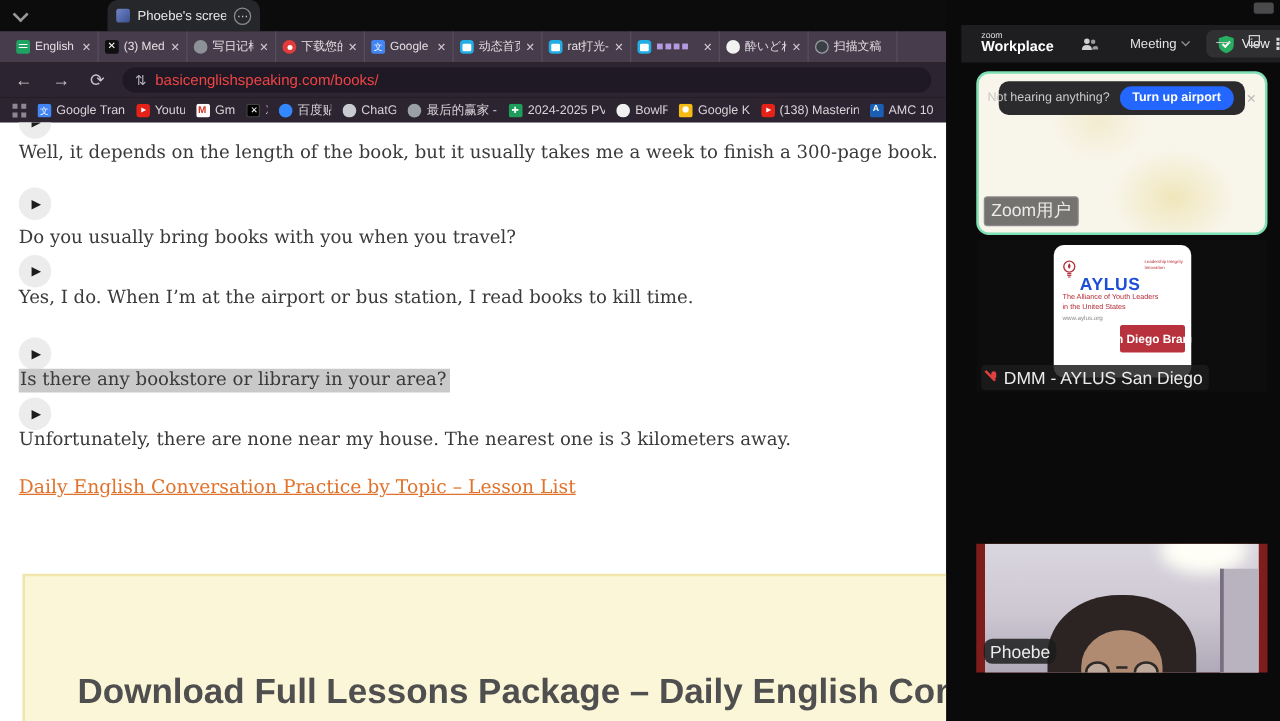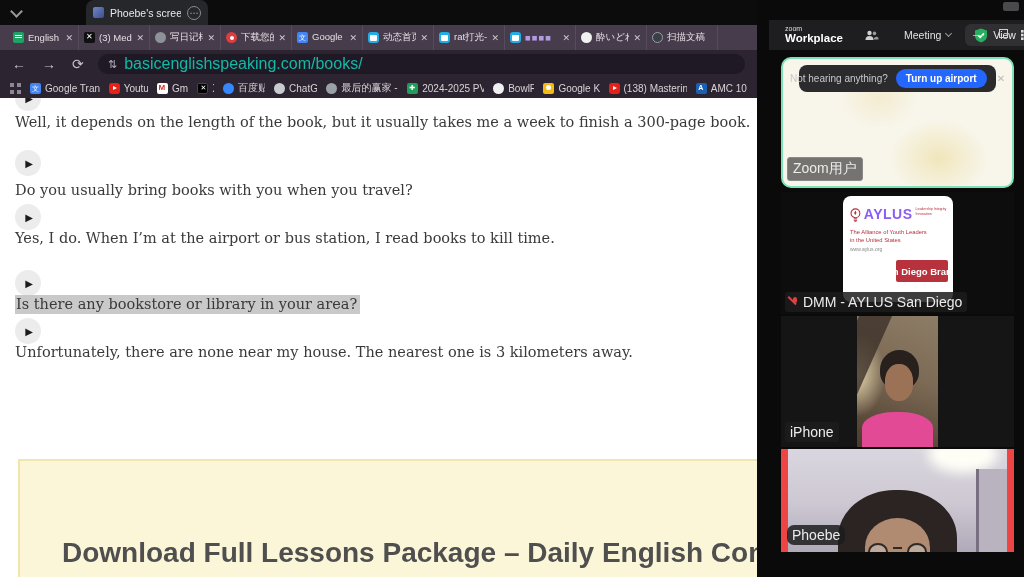--- a/index.html
+++ b/index.html
@@ -39,21 +39,21 @@
   .fav-bili::before { content:""; position:absolute; left:2px; top:3px; right:2px; bottom:2px; border-radius:1px; background:#fff; }
   .fav-whitecircle { background:transparent; }
   .fav-whitecircle::before { content:""; position:absolute; inset:0; border-radius:50%; background:#f2f2f2; }
   .fav-scan { background:transparent; }
   .fav-scan::before { content:""; position:absolute; inset:0; border-radius:50%; background:#3a3f46; border:1px solid #9aa0a6; }
 
   .toolbar { position:absolute; left:0; top:50px; width:757px; height:28px; background:#2c2531; }
   .navbtn { position:absolute; top:5px; color:#c9c2cc; font-size:14px; line-height:18px; }
   .url-pill { position:absolute; left:98px; right:12px; top:4px; height:20px; background:#1e1925; border-radius:10px; display:flex; align-items:center; padding:0 10px; gap:7px; }
   .tune-ic { color:#b5aeba; font-size:11px; }
-  .url-text { color:#14b8a6; font-size:16px; white-space:nowrap; overflow:hidden; }
+  .url-text { color:#ef4444; font-size:12px; white-space:nowrap; overflow:hidden; }
 
   .bm-bar { position:absolute; left:0; top:78px; width:757px; height:20px; background:#2c2531; display:flex; align-items:center; gap:9px; padding:0 10px; overflow:hidden; }
   .bm-grid { width:11px; height:11px; flex:0 0 auto; background:
       linear-gradient(#8d8793 0 0) 0 0/4px 4px no-repeat,
       linear-gradient(#8d8793 0 0) 7px 0/4px 4px no-repeat,
       linear-gradient(#8d8793 0 0) 0 7px/4px 4px no-repeat,
       linear-gradient(#8d8793 0 0) 7px 7px/4px 4px no-repeat; }
   .bm { display:flex; align-items:center; gap:4px; flex:0 1 auto; min-width:14px; overflow:hidden; }
   .bm-label { color:#d9d3d9; font-size:10px; white-space:nowrap; overflow:hidden; }
   .bico { width:11px; height:11px; border-radius:2px; flex:0 0 auto; position:relative; }
@@ -103,37 +103,37 @@
   .toast { position:absolute; left:16px; right:16px; top:6px; height:27px; background:#2b2b2e; border-radius:8px; display:flex; align-items:center; justify-content:center; gap:8px; }
   .toast-text { color:#c9c9c9; font-size:10px; white-space:nowrap; }
   .toast-btn { background:#2467ff; color:#fff; font-size:10px; font-weight:bold; border:none; border-radius:13px; padding:4px 10px; white-space:nowrap; }
   .toast-x { color:#b9b9b9; font-size:10px; margin-left:2px; }
   #tile-active .name-chip { border:1px solid #8a8a8a; background:rgba(60,60,60,.7); }
 
   #tile-aylus { top:192px; height:122px; background:#0d0d0d; }
   .aylus-card { position:absolute; left:62px; top:4px; width:110px; height:106px; background:#fff; border-radius:8px; overflow:hidden; }
   .ac-top { position:absolute; left:7px; top:8px; right:5px; }
   .ac-row { display:flex; align-items:flex-start; gap:3px; }
-  .ac-title { color:#8b5cf6; font-weight:bold; font-size:14px; letter-spacing:.5px; line-height:1; margin-top:3px; }
+  .ac-title { color:#1d4ed8; font-weight:bold; font-size:14px; letter-spacing:.5px; line-height:1; margin-top:16px; }
   .ac-tag { color:#b5303a; font-size:3.5px; line-height:1.3; margin-top:3px; }
   .ac-line { color:#b5303a; font-size:5.8px; line-height:1.25; margin-top:1px; }
   .ac-url { color:#8a8a8a; font-size:5px; margin-top:2px; }
   .ac-band { position:absolute; left:5px; right:5px; top:64px; height:22px; background:#b7323c; color:#fff; font-weight:bold; font-size:9.5px; display:flex; align-items:center; justify-content:center; border-radius:2px; white-space:nowrap;margin-left:48px; }
   #tile-aylus .name-chip { bottom:2px; }
 
   #tile-iphone { top:316px; height:131px; background:#151515; }
   .iphone-video { position:absolute; left:76px; top:0; width:81px; height:131px; overflow:hidden;
     background: radial-gradient(40px 60px at 0% 45%, #e5d6ae, rgba(229,214,174,0) 70%),
                 linear-gradient(200deg, #8d7c66 0%, #7c6a55 45%, #4a3a2d 100%); }
   .iv-beam { position:absolute; left:-12px; top:-20px; width:30px; height:110px; background:#3c3129; transform:rotate(24deg); opacity:.8; }
   .iv-hair { position:absolute; left:28%; top:26%; width:48%; height:30%; background:#27201d; border-radius:50% 50% 42% 42%; }
   .iv-face { position:absolute; left:34%; top:37%; width:35%; height:28%; background:#9c7257; border-radius:46%; }
   .iv-shirt { position:absolute; left:6%; bottom:0; width:88%; height:27%; background:#e24a96; border-radius:45% 45% 0 0; }
 
-  #tile-phoebe { top:449px; height:103px; background:#ef4444; }
+  #tile-phoebe { top:435px; height:103px; background:#7f1d1d; }
   .phoebe-video { position:absolute; left:7px; top:0; width:219px; height:128px; overflow:hidden;
     background: linear-gradient(180deg, #dad6df 0%, #cdc8d2 42%, #b2abba 78%, #9d95a6 100%); }
   .pv-light { position:absolute; left:64%; top:-14px; width:70px; height:38px; background:#fffef6; border-radius:50%; filter:blur(6px); }
   .pv-door { position:absolute; left:86%; top:16%; bottom:0; width:14%; background:#b9b3c0; border-left:3px solid #787080; }
   .pv-hair { position:absolute; left:23%; bottom:-10%; width:54%; height:78%; background:#2c2422; border-radius:48% 48% 0 0; }
   .pv-face { position:absolute; left:35%; bottom:0; width:30%; height:46%; background:#b08a71; border-radius:50% 50% 30% 30%; }
   .pv-glasses { position:absolute; left:36.5%; bottom:16%; width:27%; height:14px; }
   .pv-glasses::before, .pv-glasses::after { content:""; position:absolute; top:0; width:16px; height:13px; border:2px solid #2e2a28; border-radius:50%; background:rgba(220,225,235,.35); }
   .pv-glasses::before { left:0; } .pv-glasses::after { right:0; }
   .pv-bridge { position:absolute; left:42%; top:4px; width:16%; height:2px; background:#2e2a28; }
@@ -267,20 +267,21 @@
           <span class="bico bico-yt"></span>
           <span class="bm-label">(138) Mastering A...</span>
         </div>
         <div class="bm">
           <span class="bico bico-amc"></span>
           <span class="bm-label">AMC 10 | O</span>
         </div>
       </div>
 
     <div class="page">
+      <a class="lesson-link">Daily English Conversation Practice by Topic – Lesson List</a>
       <div class="yellow-box">
         <div class="dl-heading">Download Full Lessons Package – Daily English Convers</div>
       </div>
     <div class="playbtn" style="top: -13px;">
           <span>▶</span>
         </div>
         <div class="para" style="top: 14px; text-align: center;"><span>Well, it depends on the length of the book, but it usually takes me a week to finish a 300-page book.</span></div>
         <div class="playbtn" style="top: 52px;">
           <span>▶</span>
         </div>
@@ -373,31 +374,20 @@
           <div class="ac-url">www.aylus.org</div>
         </div>
         <div class="ac-band">San Diego Branch</div>
       </div>
       <div class="name-chip">
         <span class="micoff"></span>
         <span>DMM - AYLUS San Diego</span>
       </div>
     </div>
 
-    <div class="tile" id="tile-iphone">
-      <div class="iphone-video">
-        <div class="iv-beam"></div>
-        <div class="iv-hair"></div>
-        <div class="iv-face"></div>
-        <div class="iv-shirt"></div>
-      </div>
-      <div class="name-chip">
-        <span>iPhone</span>
-      </div>
-    </div>
 
     <div class="tile" id="tile-phoebe">
       <div class="phoebe-video">
         <div class="pv-light"></div>
         <div class="pv-door"></div>
         <div class="pv-hair"></div>
         <div class="pv-face"></div>
         <div class="pv-glasses">
             <span class="pv-bridge"></span>
           </div>

